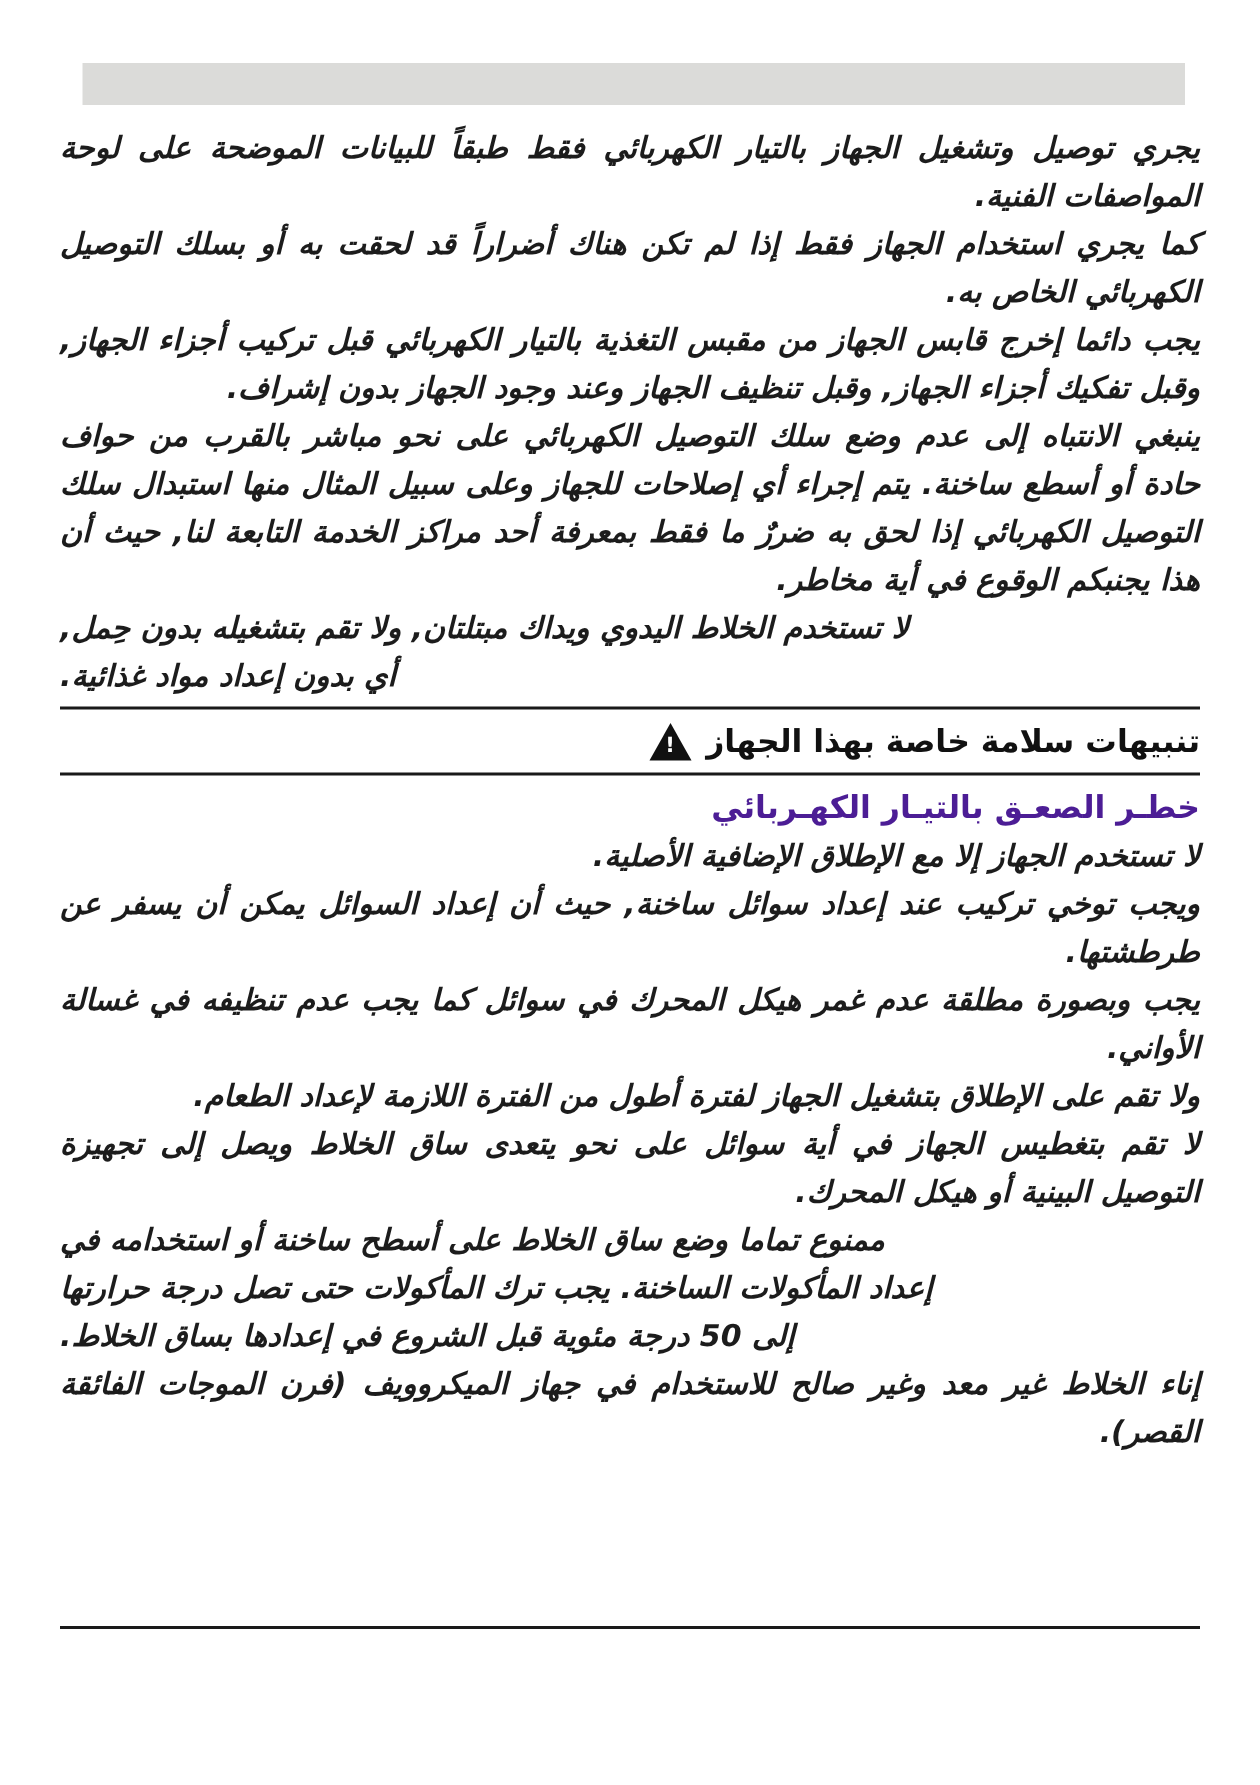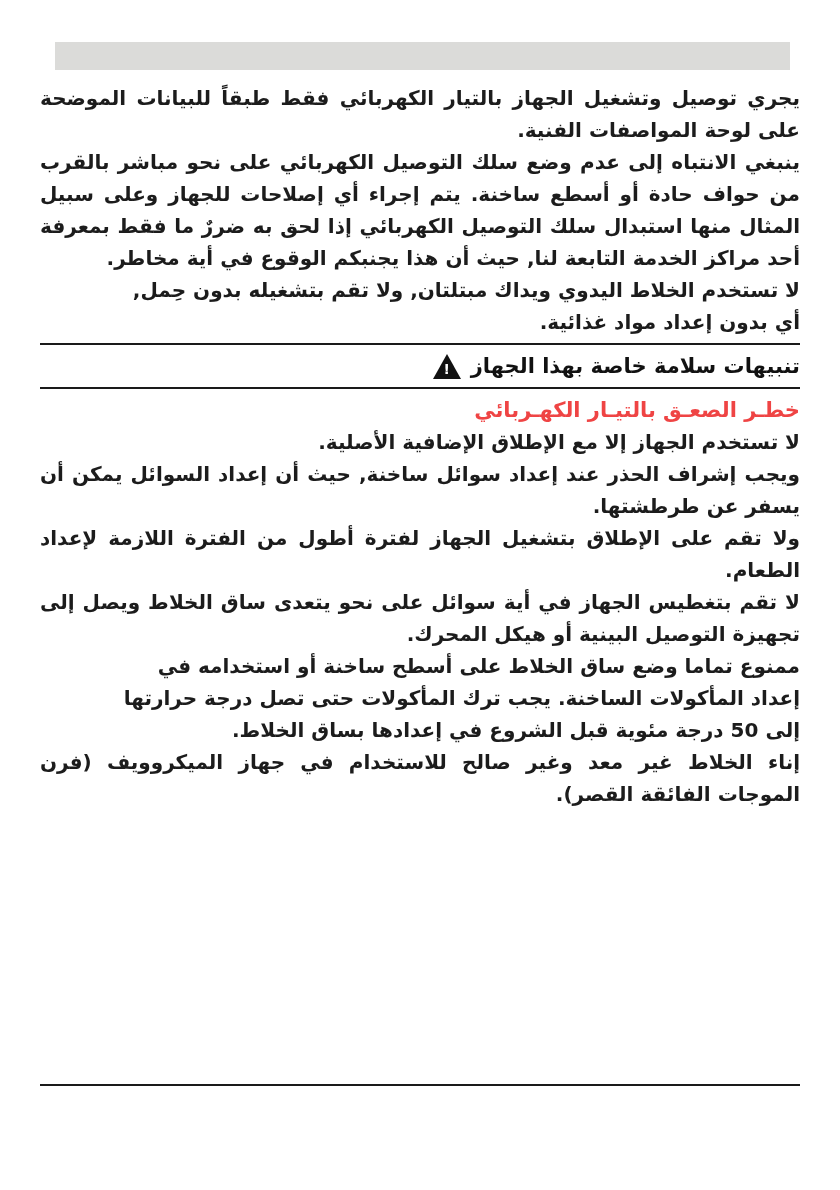--- a/index.html
+++ b/index.html
@@ -27,24 +27,25 @@
     top: 82px; right: 40px; left: 40px;
     direction: rtl;
   }
   .para {
     margin: 0;
     font-size: 20px;
     font-weight: bold;
     line-height: 32px;
     text-align: justify;
     color: #1c1c1c;
+    font-style: italic;
   }
   .ragged {
     white-space: pre-line;
-    text-align: right;
+    text-align: left;
   }
   .rule {
     height: 2px;
     background: #1a1a1a;
     margin: 5px 0;
   }
   .rule-bottom {
     position: absolute;
     top: 1084px; left: 40px; right: 40px;
     height: 2px;
@@ -81,52 +82,55 @@
     font-weight: bold;
     text-align: center;
     line-height: 18px;
   }
   .sec-heading {
     margin: 0;
     font-size: 21px;
     font-weight: bold;
     line-height: 32px;
     text-align: right;
-    color: #ef4444;
+    color: #4c1d95;
     letter-spacing: 0.5px;
   }
 </style>
 </head>
 <body>
 
 <div class="page">
 
   <div class="header-bar"></div>
 
   <div class="content">
 
     <p class="para">يجري توصيل وتشغيل الجهاز بالتيار الكهربائي فقط طبقاً للبيانات الموضحة على لوحة المواصفات الفنية.</p>
+    <p class="para">كما يجري استخدام الجهاز فقط إذا لم تكن هناك أضراراً قد لحقت به أو بسلك التوصيل الكهربائي الخاص به.</p>
+    <p class="para">يجب دائما إخرج قابس الجهاز من مقبس التغذية بالتيار الكهربائي قبل تركيب أجزاء الجهاز, وقبل تفكيك أجزاء الجهاز, وقبل تنظيف الجهاز وعند وجود الجهاز بدون إشراف.</p>
     <p class="para">ينبغي الانتباه إلى عدم وضع سلك التوصيل الكهربائي على نحو مباشر بالقرب من حواف حادة أو أسطع ساخنة. يتم إجراء أي إصلاحات للجهاز وعلى سبيل المثال منها استبدال سلك التوصيل الكهربائي إذا لحق به ضررٌ ما فقط بمعرفة أحد مراكز الخدمة التابعة لنا, حيث أن هذا يجنبكم الوقوع في أية مخاطر.</p>
     <p class="para ragged">لا تستخدم الخلاط اليدوي ويداك مبتلتان, ولا تقم بتشغيله بدون حِمل,
 أي بدون إعداد مواد غذائية.</p>
 
     <div class="rule"></div>
 
     <div class="warning-row">
       <span class="warning-title">تنبيهات سلامة خاصة بهذا الجهاز</span>
       <span class="warning-icon">
         <span class="excl">!</span>
       </span>
     </div>
 
     <div class="rule"></div>
 
     <h2 class="sec-heading">خطـر الصعـق بالتيـار الكهـربائي</h2>
     <p class="para">لا تستخدم الجهاز إلا مع الإطلاق الإضافية الأصلية.</p>
-    <p class="para">ويجب إشراف الحذر عند إعداد سوائل ساخنة, حيث أن إعداد السوائل يمكن أن يسفر عن طرطشتها.</p>
+    <p class="para">ويجب توخي تركيب عند إعداد سوائل ساخنة, حيث أن إعداد السوائل يمكن أن يسفر عن طرطشتها.</p>
+    <p class="para">يجب وبصورة مطلقة عدم غمر هيكل المحرك في سوائل كما يجب عدم تنظيفه في غسالة الأواني.</p>
     <p class="para">ولا تقم على الإطلاق بتشغيل الجهاز لفترة أطول من الفترة اللازمة لإعداد الطعام.</p>
     <p class="para">لا تقم بتغطيس الجهاز في أية سوائل على نحو يتعدى ساق الخلاط ويصل إلى تجهيزة التوصيل البينية أو هيكل المحرك.</p>
     <p class="para ragged">ممنوع تماما وضع ساق الخلاط على أسطح ساخنة أو استخدامه في
 إعداد المأكولات الساخنة. يجب ترك المأكولات حتى تصل درجة حرارتها
 إلى 50 درجة مئوية قبل الشروع في إعدادها بساق الخلاط.</p>
     <p class="para">إناء الخلاط غير معد وغير صالح للاستخدام في جهاز الميكروويف (فرن الموجات الفائقة القصر).</p>
 
   </div>
 
   <div class="rule-bottom"></div>

